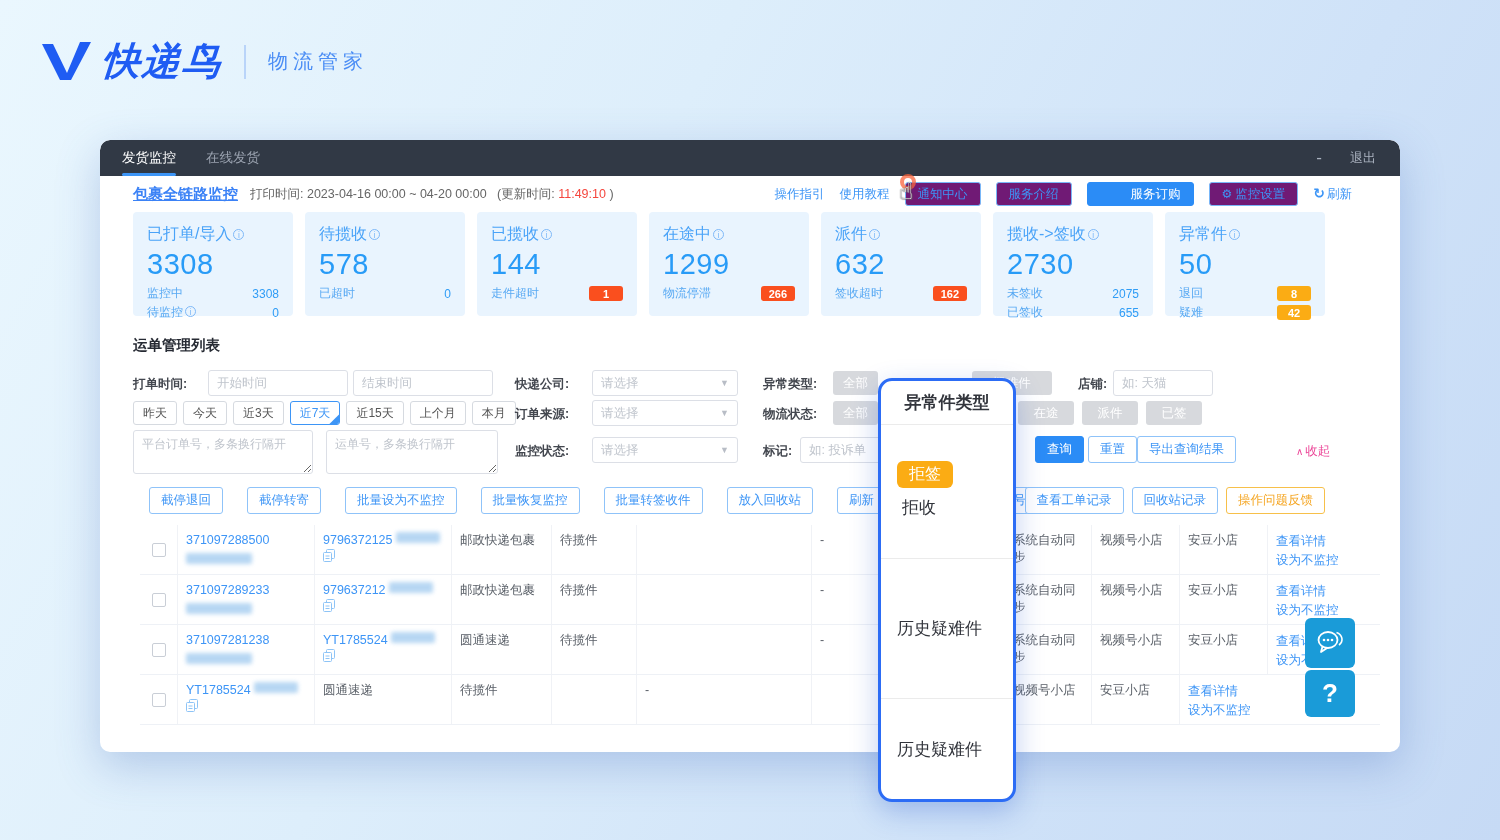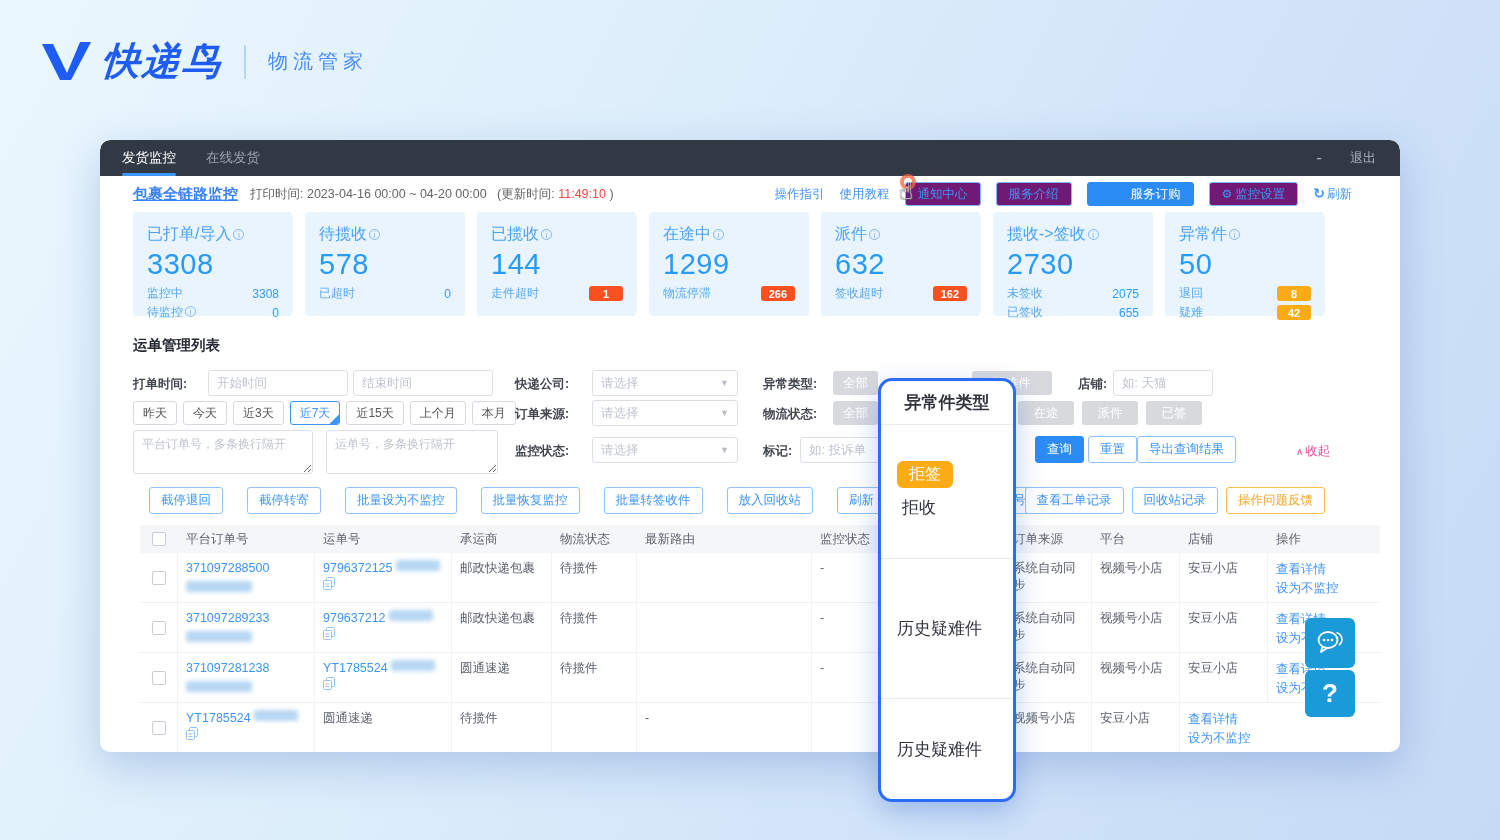--- a/index.html
+++ b/index.html
@@ -320,36 +320,20 @@
     </div>
     <span class="abtn apartial">号</span>
     <div class="argroup">
       <span class="abtn">查看工单记录</span>
       <span class="abtn">回收站记录</span>
       <span class="abtn warn">操作问题反馈</span>
     </div>
   </div>
 
   <div class="tbl">
-    <div class="thead">
-      <div class="cbwrap">
-          <span class="cb"></span>
-        </div>
-      <div>平台订单号</div>
-      <div>运单号</div>
-      <div>承运商</div>
-      <div>物流状态</div>
-      <div>最新路由</div>
-      <div>监控状态</div>
-      <div></div>
-      <div>订单来源</div>
-      <div>平台</div>
-      <div>店铺</div>
-      <div>操作</div>
-    </div>
 
     <div class="trow">
       <div class="cbcell">
           <span class="cb"></span>
         </div>
       <div class="td"><span class="blink">371097288500</span><br><span class="blur b1"></span></div>
       <div class="td"><span class="blink">9796372125</span><span class="blur b2"></span><br>
         <span><svg width="12" height="13" viewBox="0 0 12 13">
               <rect x="3.5" y="0.5" width="8" height="9" rx="1" fill="none" stroke="#8ec4f6"></rect>
               <rect x="0.5" y="3.5" width="8" height="9" rx="1" fill="#fff" stroke="#8ec4f6"></rect>

